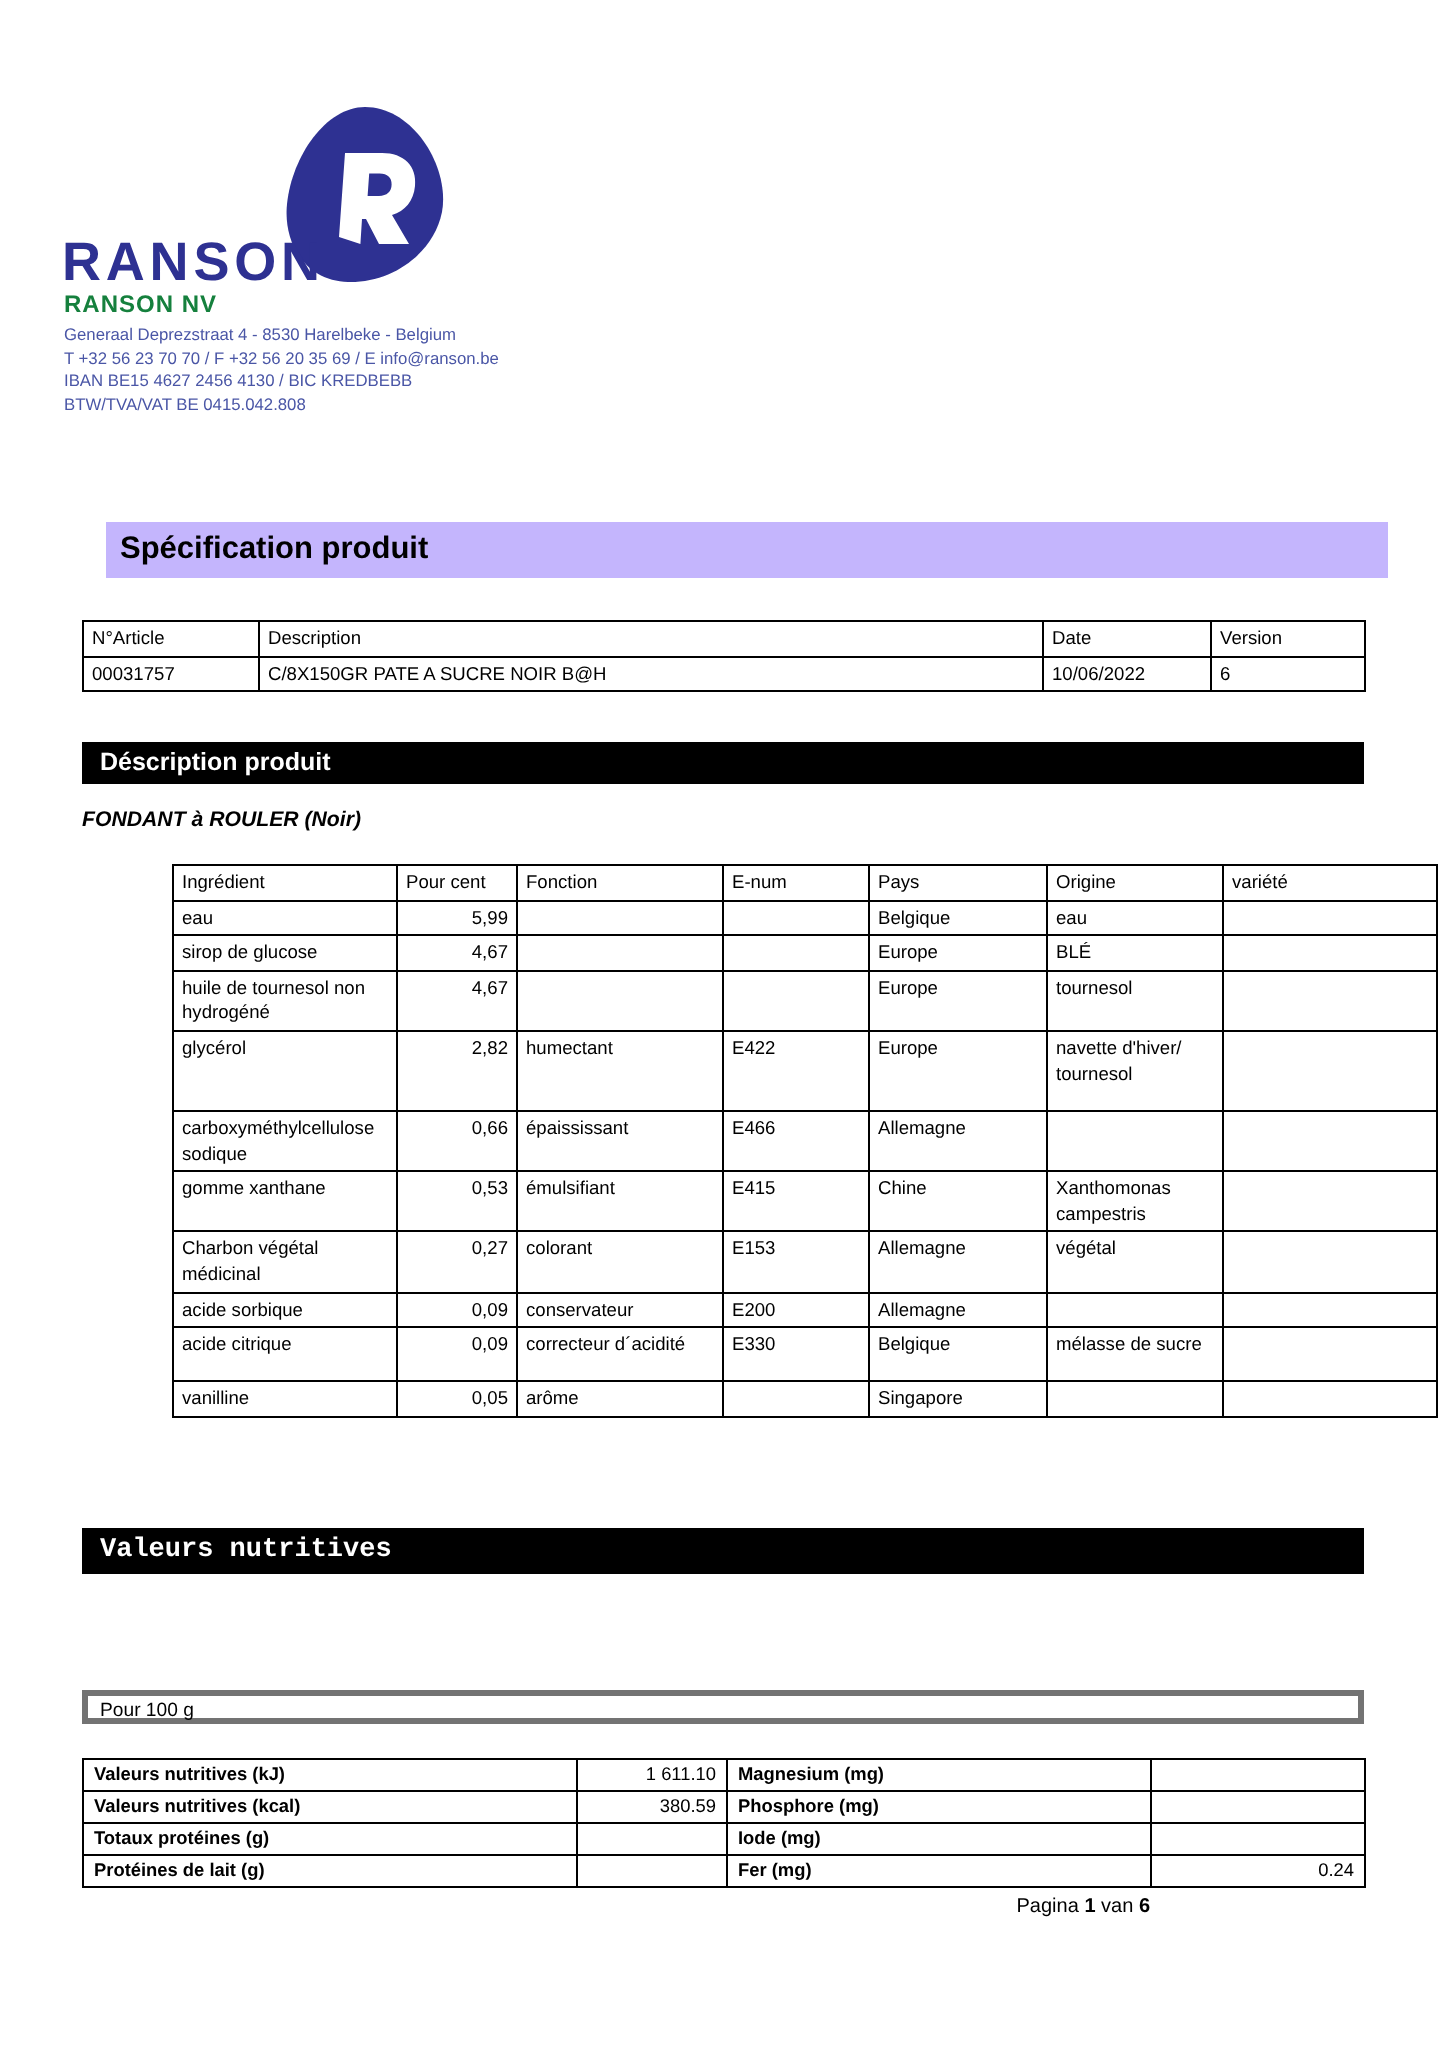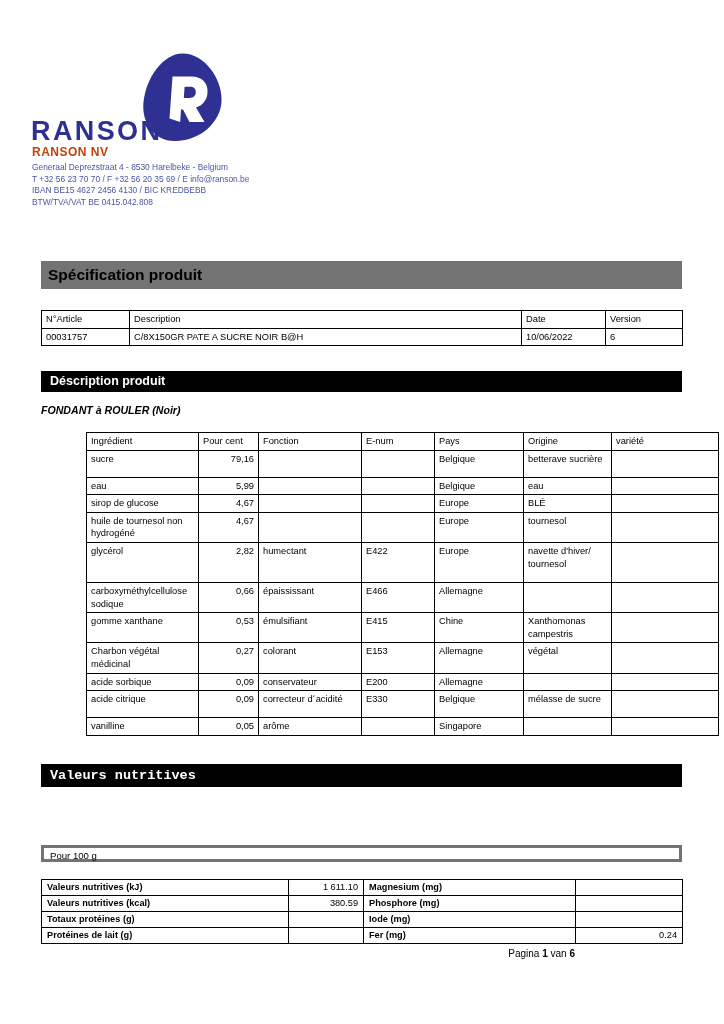--- a/index.html
+++ b/index.html
@@ -49,40 +49,40 @@
     color: #2E3192;
     line-height: 1;
   }
   .subwordmark {
     position: absolute;
     left: 1px;
     top: 96px;
     font-size: 12px;
     font-weight: bold;
     letter-spacing: 0.5px;
-    color: #c2410c;
+    color: #15803d;
     line-height: 1;
   }
   .contact {
     position: absolute;
     left: 1px;
     top: 112px;
     font-size: 8.4px;
     color: #4A56A6;
     line-height: 11.6px;
     white-space: nowrap;
   }
   .contact div { white-space: nowrap; }
 
   
   .banner-gray {
     position: absolute;
-    left: 41px;
+    left: 53px;
     width: 641px;
-    background: #737373;
+    background: #c4b5fd;
     color: #000;
     font-weight: bold;
     font-size: 15.5px;
     line-height: 28px;
     padding-left: 7px;
     box-sizing: border-box;
   }
   .banner-black {
     position: absolute;
     left: 41px;
@@ -225,29 +225,20 @@
     <tbody id="ingredient-body">
         <tr>
           <td>Ingrédient</td>
           <td style="text-align: left;">Pour cent</td>
           <td>Fonction</td>
           <td>E-num</td>
           <td>Pays</td>
           <td>Origine</td>
           <td>variété</td>
         </tr>
-        <tr style="height: 27px;">
-          <td>sucre</td>
-          <td class="num">79,16</td>
-          <td></td>
-          <td></td>
-          <td>Belgique</td>
-          <td>betterave sucrière</td>
-          <td></td>
-        </tr>
         <tr style="height: 14px;">
           <td>eau</td>
           <td class="num">5,99</td>
           <td></td>
           <td></td>
           <td>Belgique</td>
           <td>eau</td>
           <td></td>
         </tr>
         <tr style="height: 14px;">

